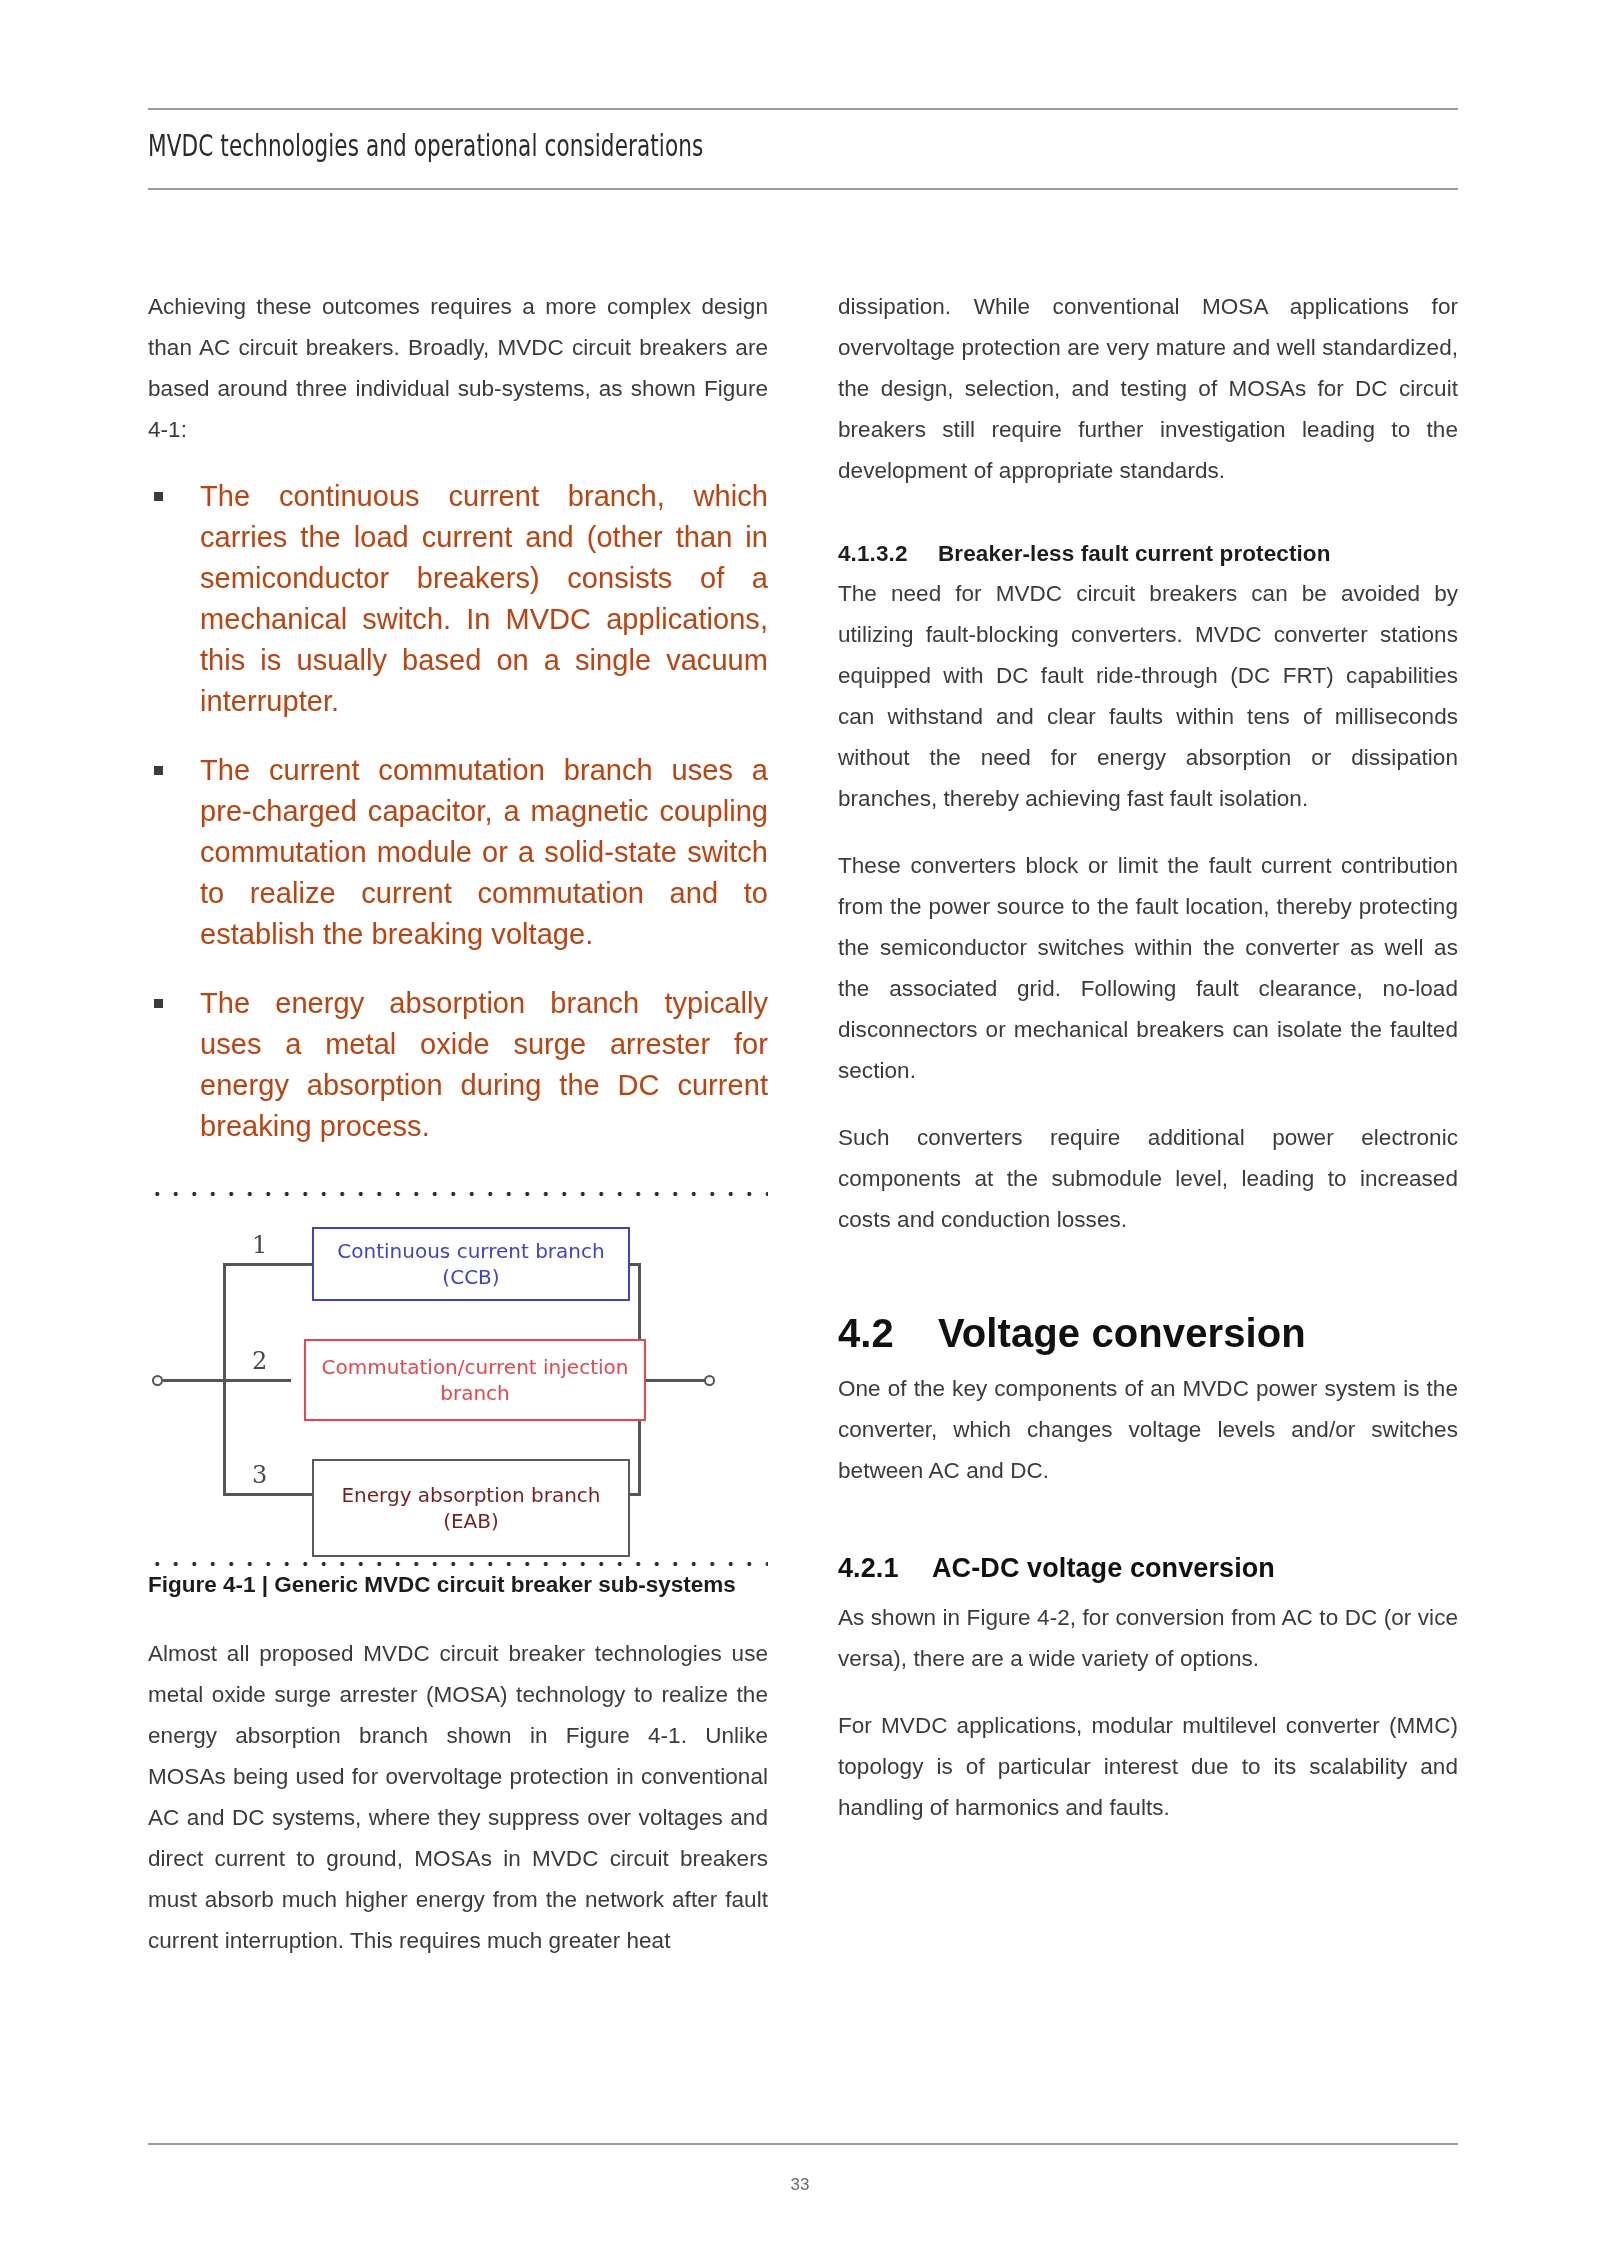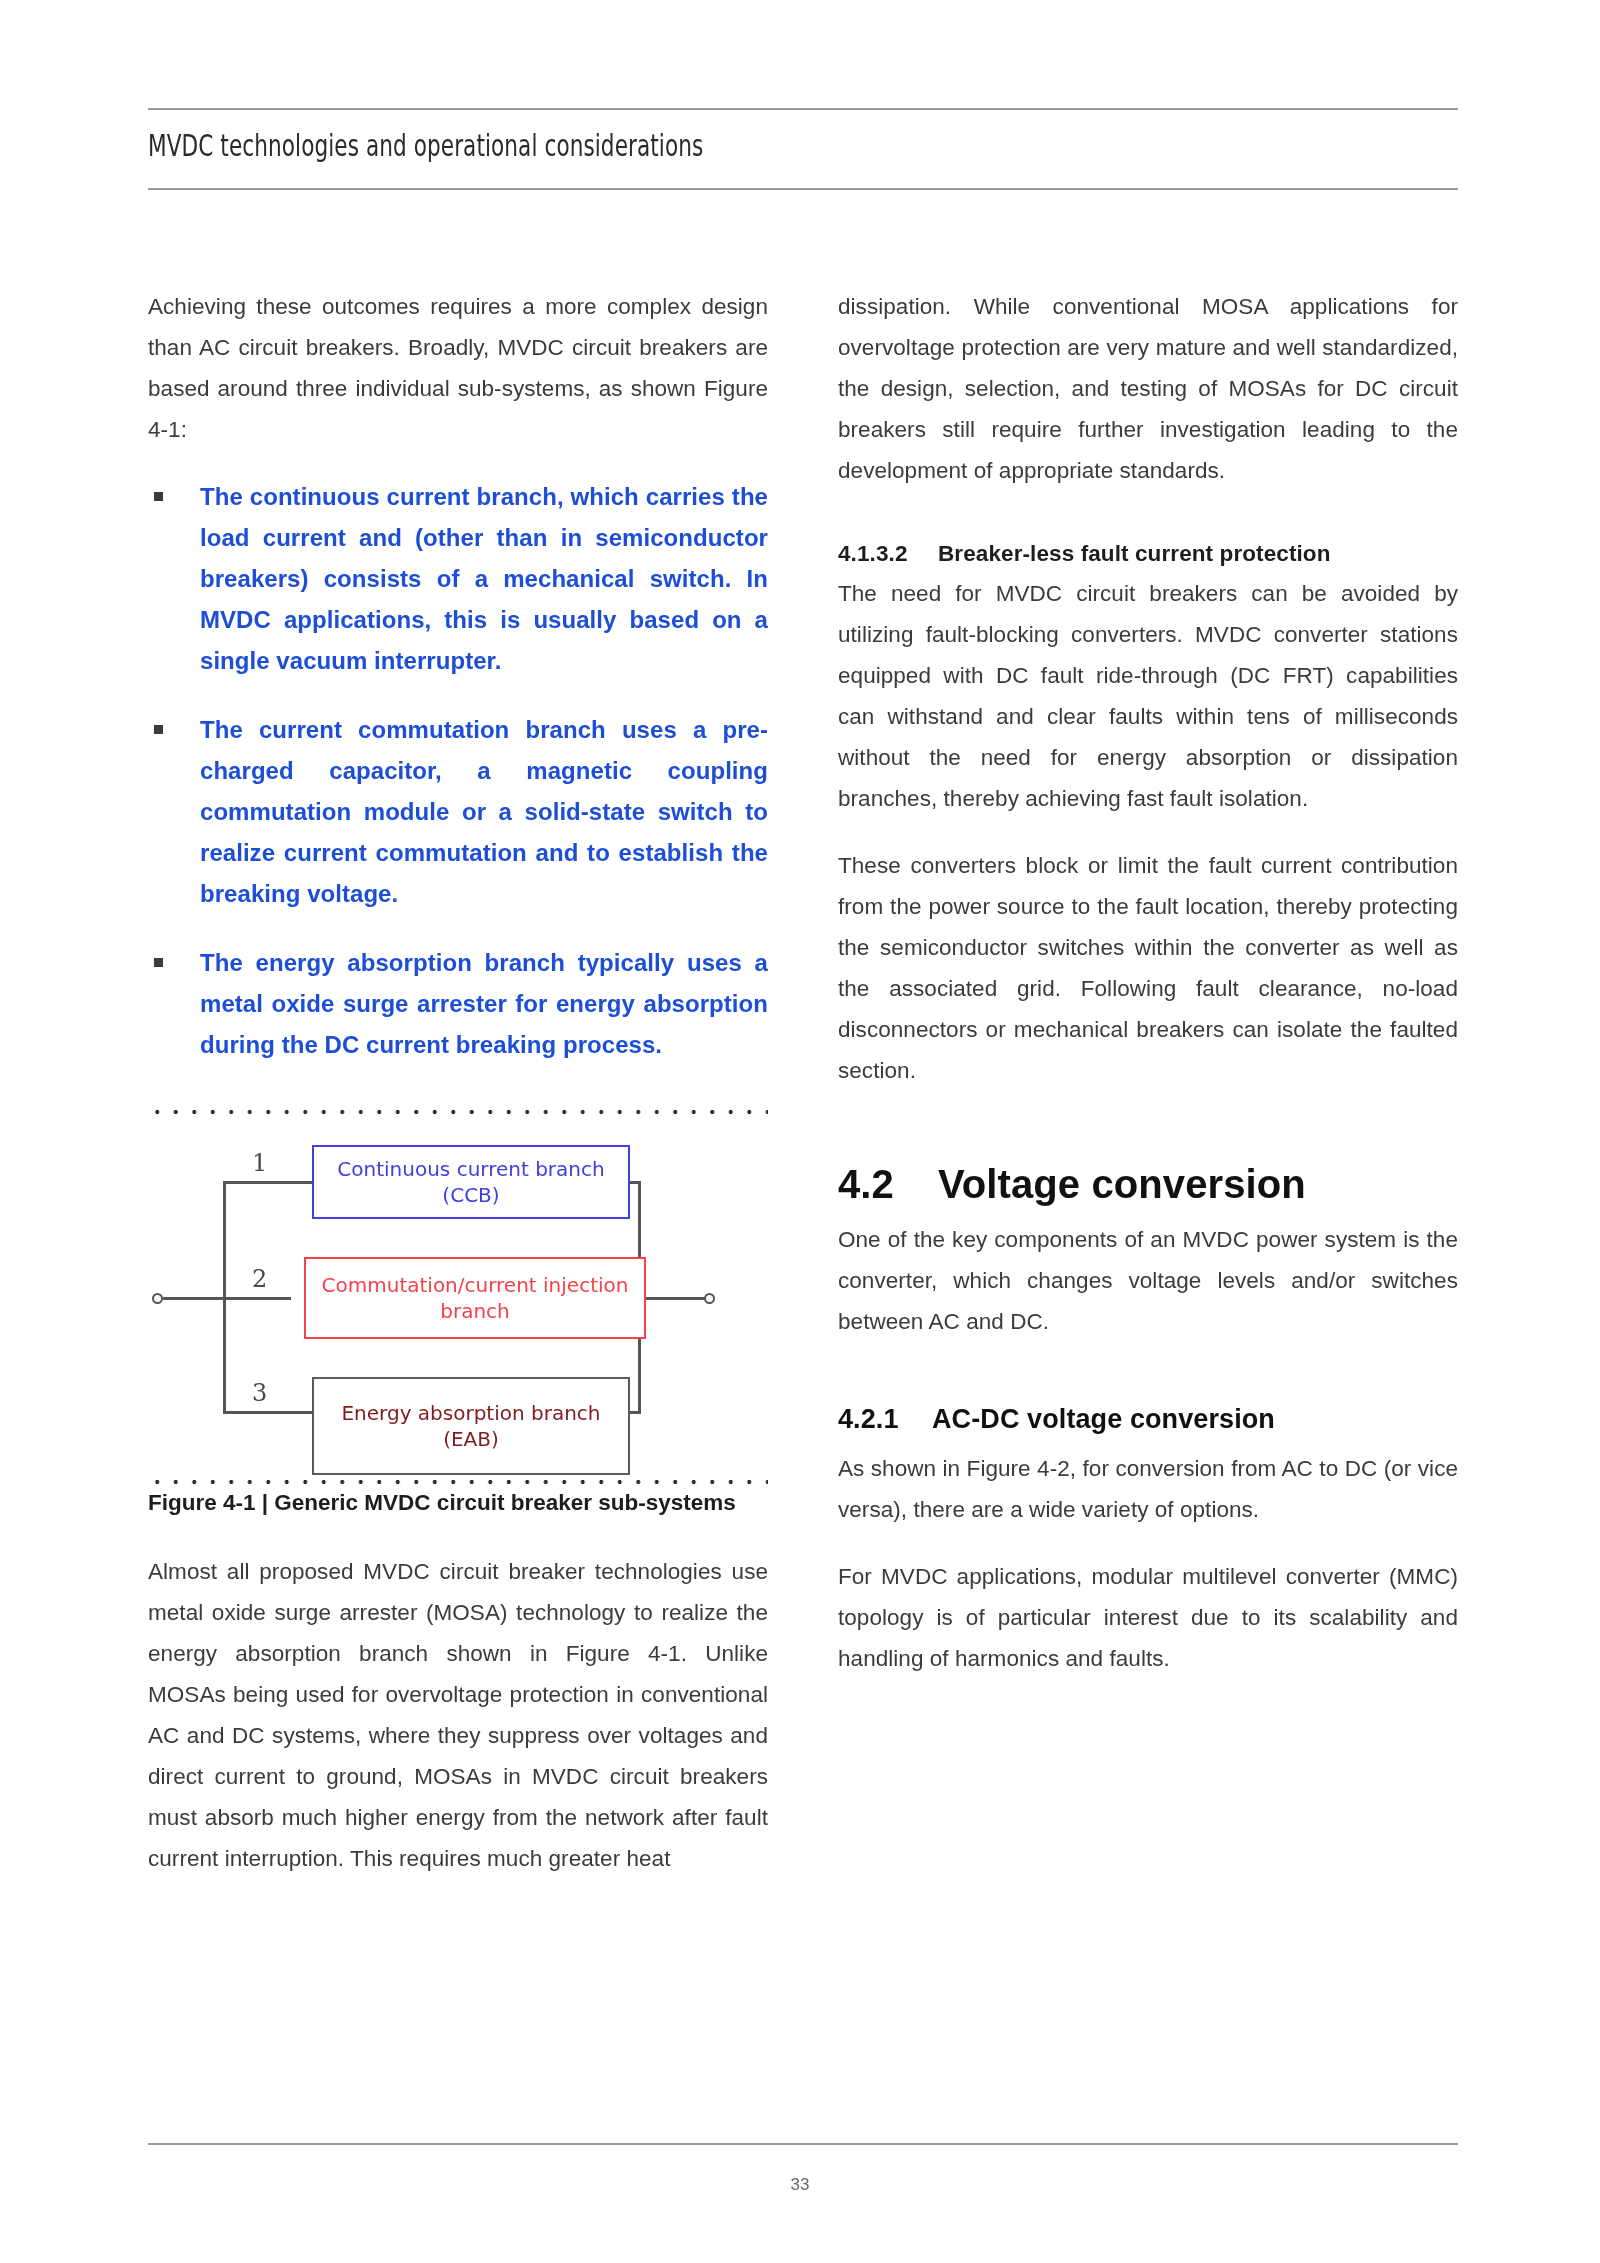--- a/index.html
+++ b/index.html
@@ -69,25 +69,25 @@
 
   ul.bullets {
     list-style:none;
     margin:6px 0 0 0;
     padding:0;
   }
   ul.bullets > li {
     position:relative;
     padding-left:52px;
     margin-bottom:28px;
-    font-size:24px;
+    font-size:29px;
     line-height:41px;
-    color:#1d4ed8;
+    color:#c2410c;
     text-align:justify;
-    font-weight:700;
+    font-weight:400;
   }
   ul.bullets > li:last-child { margin-bottom:0; }
   ul.bullets > li .sq {
     position:absolute; left:6px; top:16px;
     width:9px; height:9px; background:#3b3b3b;
   }
 
   h3.sub {
     margin:0 0 0 0;
     font-size:22.5px;
@@ -267,20 +267,21 @@
     <p class="body">dissipation. While conventional MOSA applications for overvoltage protection are very mature and well standardized, the design, selection, and testing of MOSAs for DC circuit breakers still require further investigation leading to the development of appropriate standards.</p>
 
     <div class="spacer-sm"></div>
 
     <h3 class="sub">
       <span class="num">4.1.3.2</span><span>Breaker-less fault current protection</span>
     </h3>
 
     <p class="body">The need for MVDC circuit breakers can be avoided by utilizing fault-blocking converters. MVDC converter stations equipped with DC fault ride-through (DC FRT) capabilities can withstand and clear faults within tens of milliseconds without the need for energy absorption or dissipation branches, thereby achieving fast fault isolation.</p>
     <p class="body">These converters block or limit the fault current contribution from the power source to the fault location, thereby protecting the semiconductor switches within the converter as well as the associated grid. Following fault clearance, no-load disconnectors or mechanical breakers can isolate the faulted section.</p>
+    <p class="body">Such converters require additional power electronic components at the submodule level, leading to increased costs and conduction losses.</p>
 
     <div class="spacer-lg"></div>
 
     <h2 class="major">
       <span class="num">4.2</span><span>Voltage conversion</span>
     </h2>
 
     <p class="body">One of the key components of an MVDC power system is the converter, which changes voltage levels and/or switches between AC and DC.</p>
 
     <div class="spacer-md"></div>

